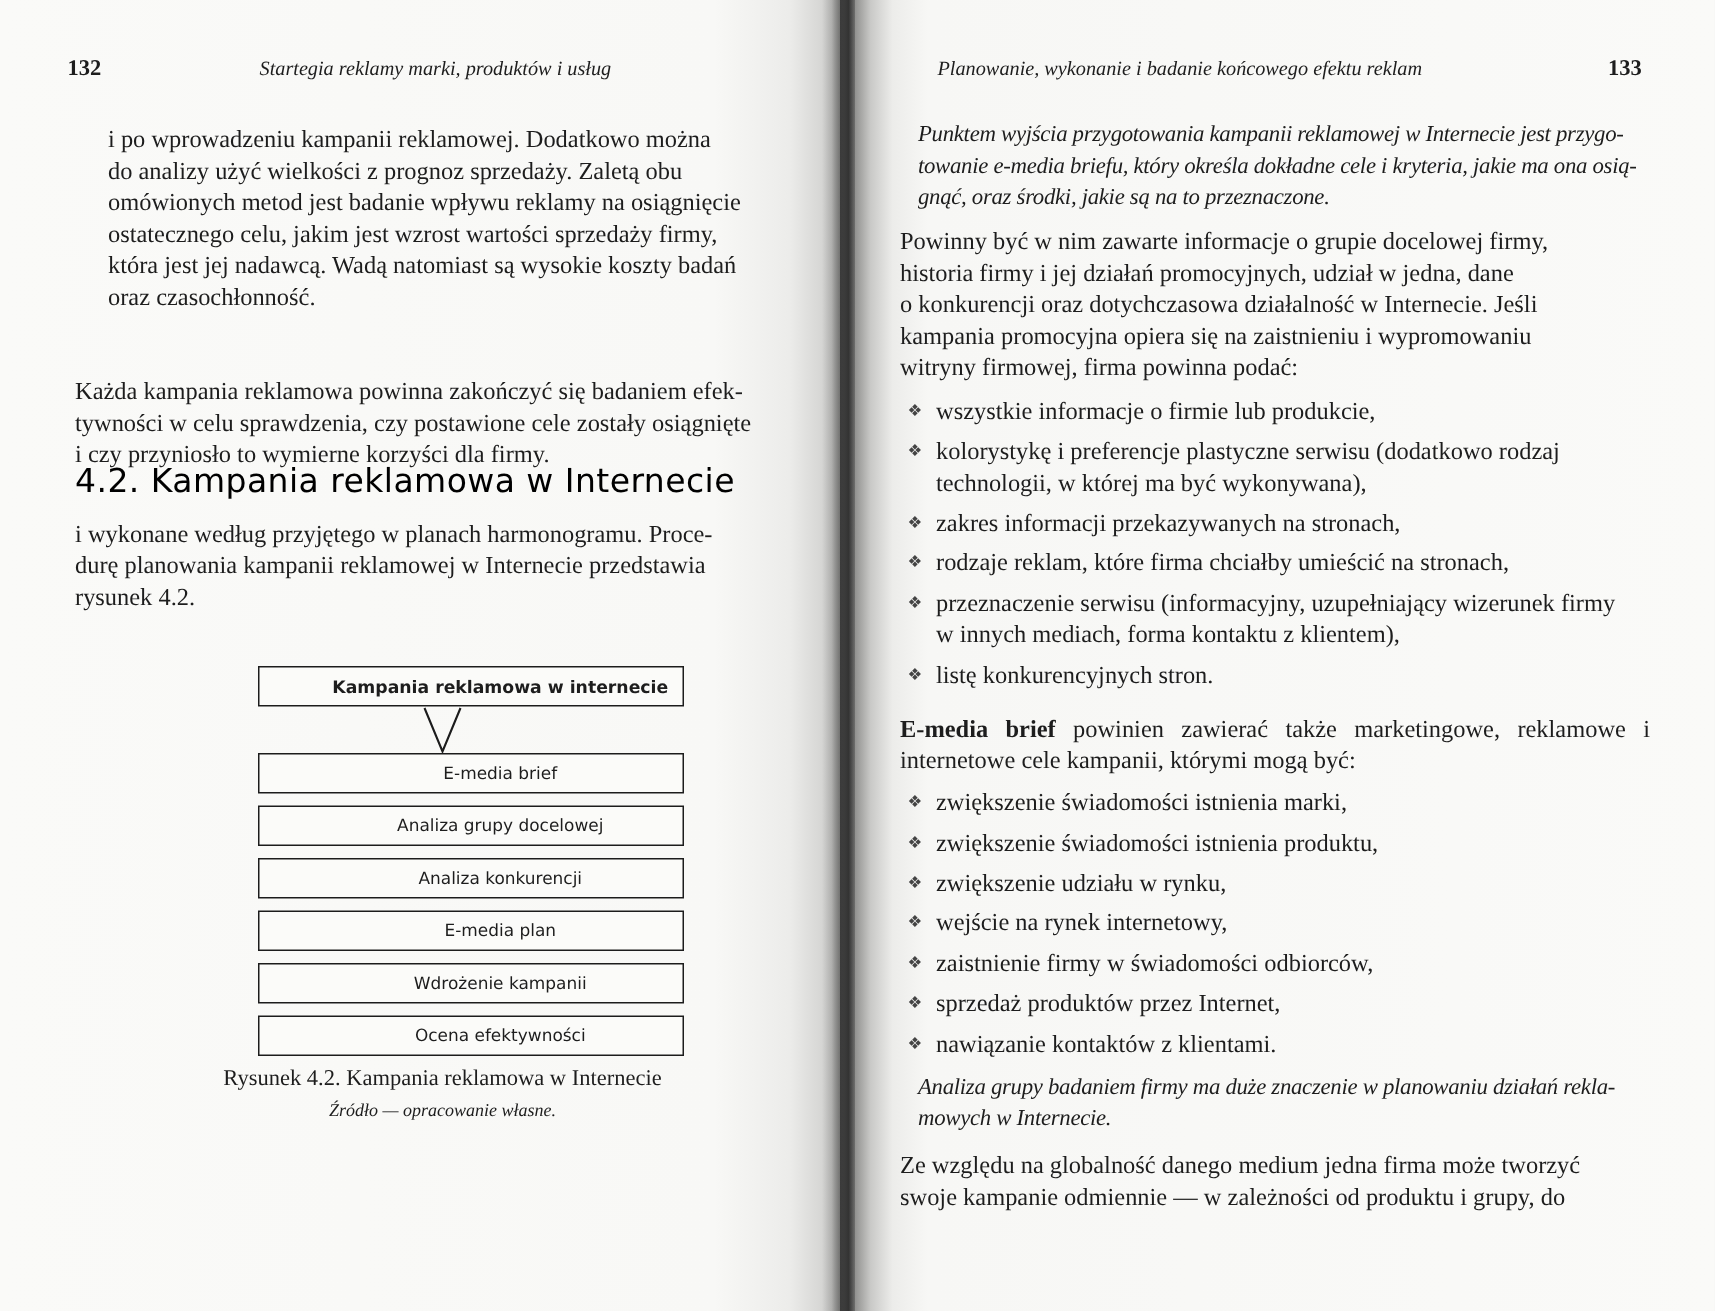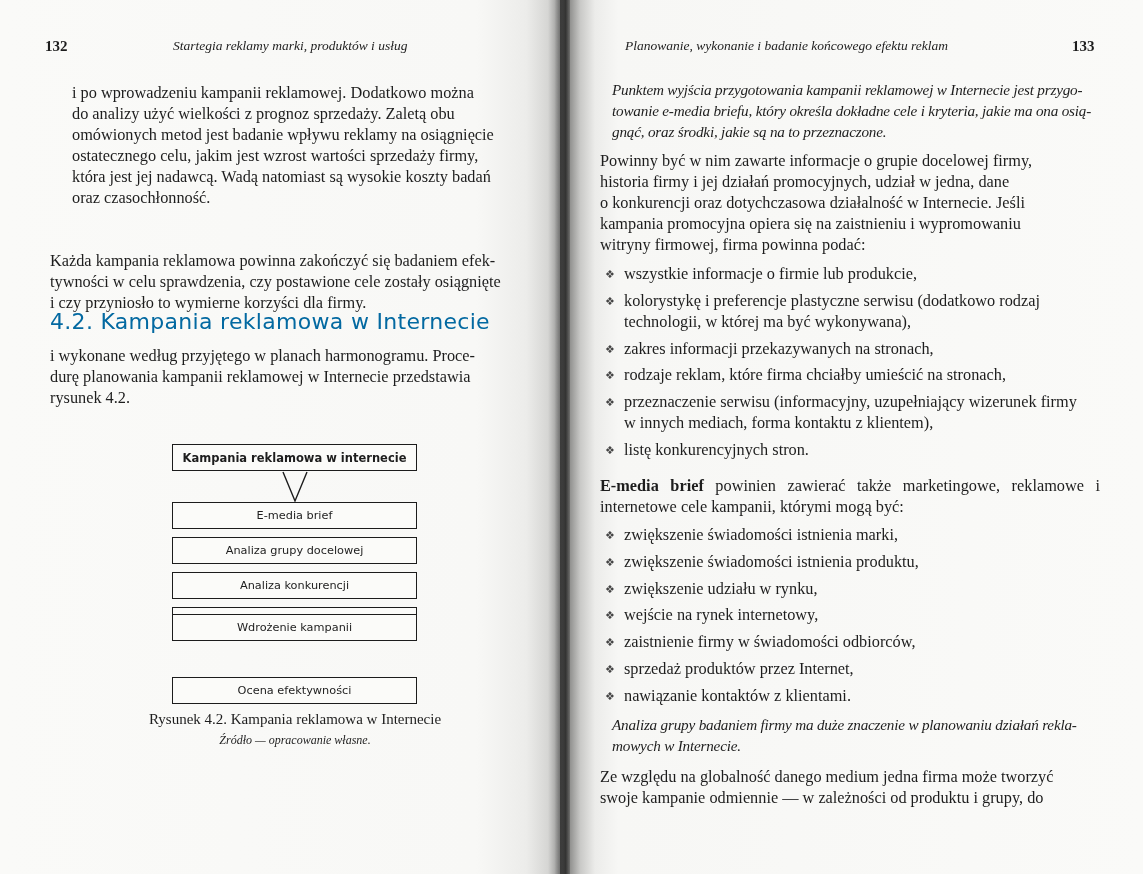--- a/index.html
+++ b/index.html
@@ -9,23 +9,23 @@
   .page-left{left:0;width:560px;background:linear-gradient(to right,#fafaf8 0%,#f8f8f6 85%,#ececea 94%,#cfcfcd 99%,#9a9a98 100%);}
   .page-right{left:560px;width:583px;background:linear-gradient(to right,#444 0%,#8a8a88 1.5%,#c9c9c7 3.5%,#ececea 6%,#f7f7f5 10%,#fafaf8 100%);}
   .gutter{position:absolute;left:548px;top:0;width:22px;height:874px;
           background:linear-gradient(to right,rgba(0,0,0,0) 0%,rgba(40,40,40,.35) 55%,rgba(30,30,30,.75) 80%,rgba(60,60,60,.4) 100%);}
   .abs{position:absolute;}
   .pnum{font-size:15px;font-weight:bold;}
   .running{font-style:italic;font-size:13.5px;}
   .para{font-size:16.3px;line-height:21px;}
   .para p{margin:0;}
   .justify{text-align:justify;text-align-last:left;}
-  .heading{font-family:"DejaVu Sans","Liberation Sans",sans-serif;font-size:22px;letter-spacing:.3px;color:#0369a1;}
+  .heading{font-family:"DejaVu Sans","Liberation Sans",sans-serif;font-size:22px;letter-spacing:.3px;color:#000000;}
   .box{position:absolute;left:172px;width:243px;height:25px;border:1.6px solid #1c1c1c;background:#fbfbf9;
-       font-family:"DejaVu Sans","Liberation Sans",sans-serif;font-size:11.3px;display:flex;align-items:center;justify-content:center;}
+       font-family:"DejaVu Sans","Liberation Sans",sans-serif;font-size:11.3px;display:flex;align-items:center;justify-content:center;padding-left:39px;}
   .box.first{font-weight:bold;font-size:11.5px;}
   .caption{font-size:15px;text-align:center;}
   .source{font-style:italic;font-size:12px;text-align:center;}
   .italic-block{font-style:italic;font-size:15.2px;line-height:21px;letter-spacing:-.2px;margin-left:12px;}
   ul.dia{list-style:none;margin:0;padding:0;}
   ul.dia li{position:relative;padding-left:24px;font-size:16.3px;line-height:21px;margin-bottom:5.8px;}
   ul.dia li .bullet{position:absolute;left:5px;top:1px;font-size:11px;color:#444;}
   .bold{font-weight:bold;}
 </style>
 </head>
@@ -63,21 +63,21 @@
 
 <div>
   <div class="box first" style="top:444px;">Kampania reklamowa w internecie</div>
   <svg class="abs" style="left:280px;top:471px;" width="30" height="32">
     <polyline points="3,1 15,30 27,1" fill="none" stroke="#1c1c1c" stroke-width="1.4"></polyline>
   </svg>
   <div class="box" style="top:502px;">E-media brief</div>
   <div class="box" style="top:537px;">Analiza grupy docelowej</div>
   <div class="box" style="top:572px;">Analiza konkurencji</div>
   <div class="box" style="top:607px;">E-media plan</div>
-  <div class="box" style="top:614px;">Wdrożenie kampanii</div>
+  <div class="box" style="top:642px;">Wdrożenie kampanii</div>
   <div class="box" style="top:677px;">Ocena efektywności</div>
 </div>
 <div class="abs caption" style="left:110px;top:711px;width:370px;">Rysunek 4.2. Kampania reklamowa w Internecie</div>
 <div class="abs source" style="left:110px;top:733px;width:370px;">Źródło — opracowanie własne.</div>
 
 <div class="abs running" style="left:625px;top:38px;">Planowanie, wykonanie i badanie końcowego efektu reklam</div>
 <div class="abs pnum" style="left:1072px;top:38px;">133</div>
 
 <div class="abs italic-block" style="left:600px;top:79px;width:500px;">
   <div>Punktem wyjścia przygotowania kampanii reklamowej w Internecie jest przygo-</div>

